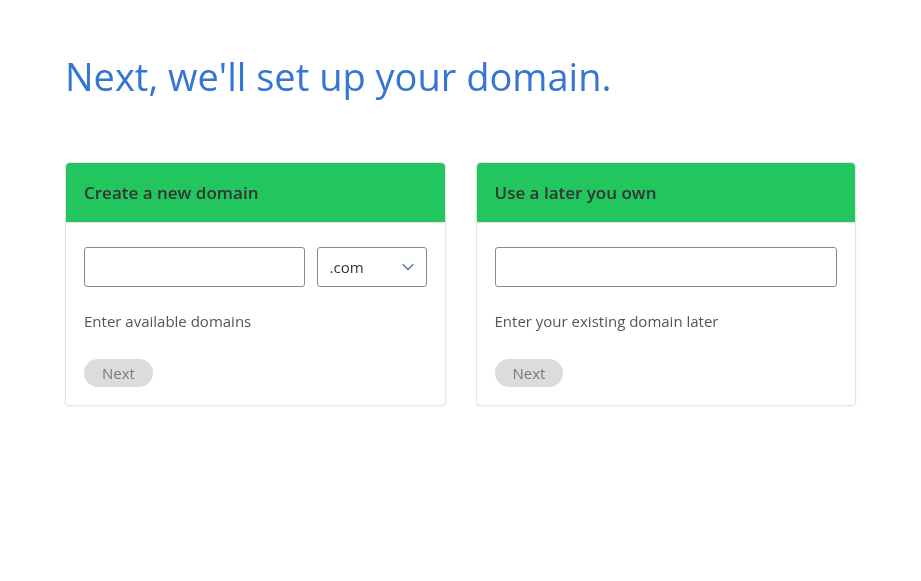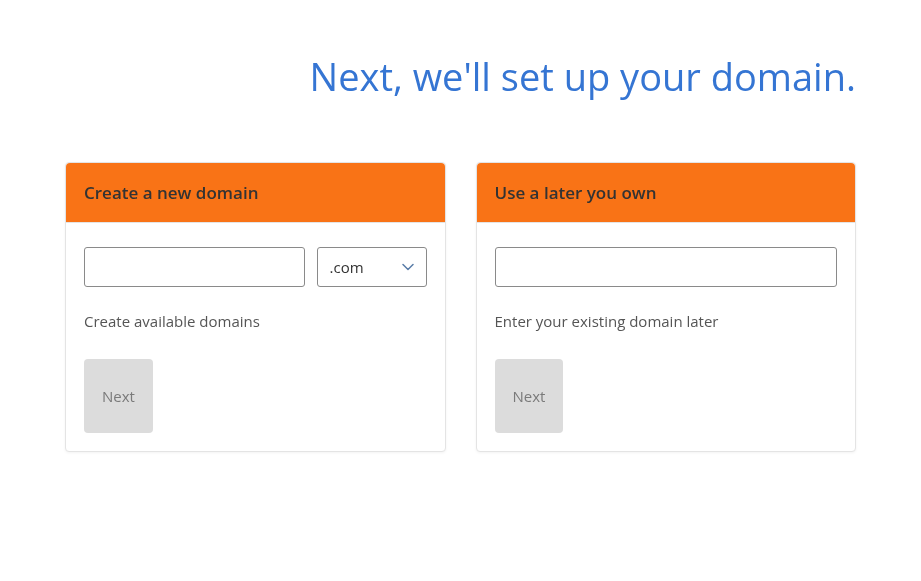--- a/index.html
+++ b/index.html
@@ -11,21 +11,21 @@
       font-family: "Open Sans", -apple-system, BlinkMacSystemFont, "Segoe UI", Roboto, Helvetica, Arial, sans-serif;
       background: #ffffff;
       width: 921px;
       height: 581px;
       overflow: hidden;
     }
     .container {
       padding: 50px 65px 0 65px;
     }
     .page-title {
-      text-align: right;
+      text-align: left;
       color: #3575d3;
       font-size: 38px;
       font-weight: 400;
       margin-bottom: 60px;
     }
     .subtitle {
       text-align: center;
       color: #555555;
       font-size: 16px;
       line-height: 1.8;
@@ -36,21 +36,21 @@
       gap: 30px;
     }
     .card {
       flex: 1;
       border: 1px solid #e4e4e4;
       border-radius: 4px;
       box-shadow: 0 1px 3px rgba(0,0,0,0.05);
       background: #ffffff;
     }
     .card-header {
-      background: #f97316;
+      background: #22c55e;
       padding: 18px 18px;
       font-size: 17px;
       font-weight: 600;
       color: #333333;
       border-bottom: 1px solid #e4e4e4;
       border-radius: 4px 4px 0 0;
     }
     .card-body {
       padding: 24px 18px 18px 18px;
     }
@@ -102,24 +102,24 @@
     }
     .helper-text {
       color: #555555;
       font-size: 15px;
       margin-bottom: 28px;
     }
     .next-btn {
       background: #dcdcdc;
       color: #7a7a7a;
       border: none;
-      padding: 27px 18px;
+      padding: 4px 18px;
       font-size: 15px;
       font-family: inherit;
-      border-radius: 4px;
+      border-radius: 14px;
       cursor: pointer;
     }
   </style>
 </head>
 <body>
 
 <div class="container">
 
   <h1 class="page-title">Next, we'll set up your domain.</h1>
 
@@ -133,21 +133,21 @@
           <input type="text" class="text-input" value="" style="">
           <div class="select-wrap">
             <span class="select-label">.com</span>
             <span class="chevron-icon">
               <svg viewBox="0 0 12 8" fill="none" stroke="#5a7da8" stroke-width="1.5" stroke-linecap="round" stroke-linejoin="round">
                 <polyline points="1,1.5 6,6.5 11,1.5"></polyline>
               </svg>
             </span>
           </div>
         </div>
-        <div class="helper-text">Create available domains</div>
+        <div class="helper-text">Enter available domains</div>
         <button class="next-btn">Next</button>
       </div>
     </div>
 
     <div class="card">
       <div class="card-header">Use a later you own</div>
       <div class="card-body">
         <div class="input-row">
           <input type="text" class="text-input full" value="" style="">
         </div>

